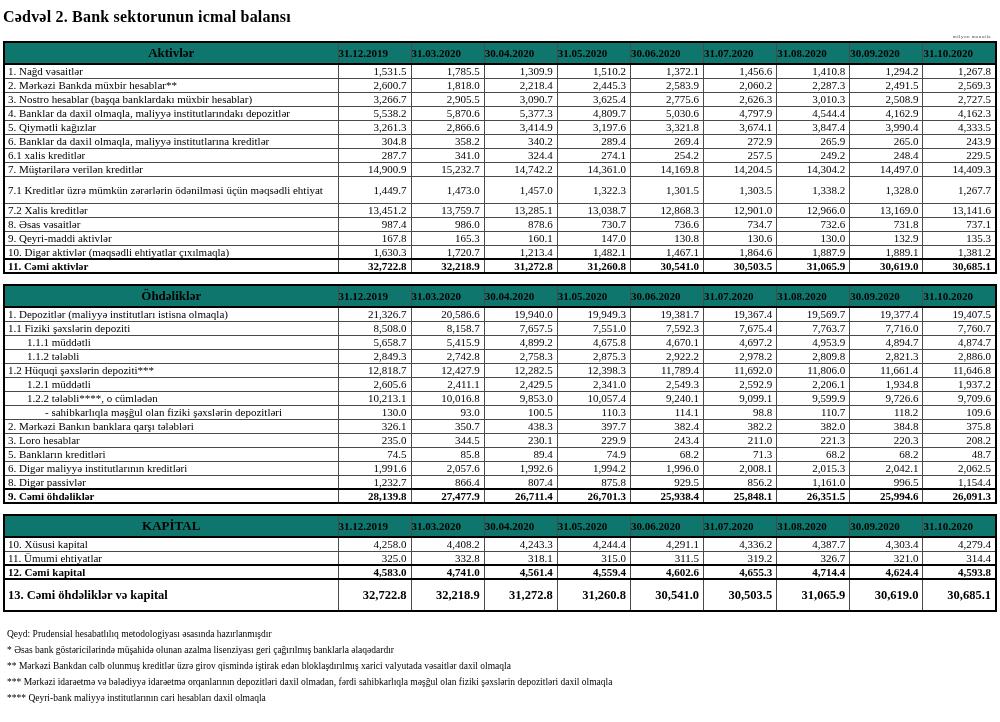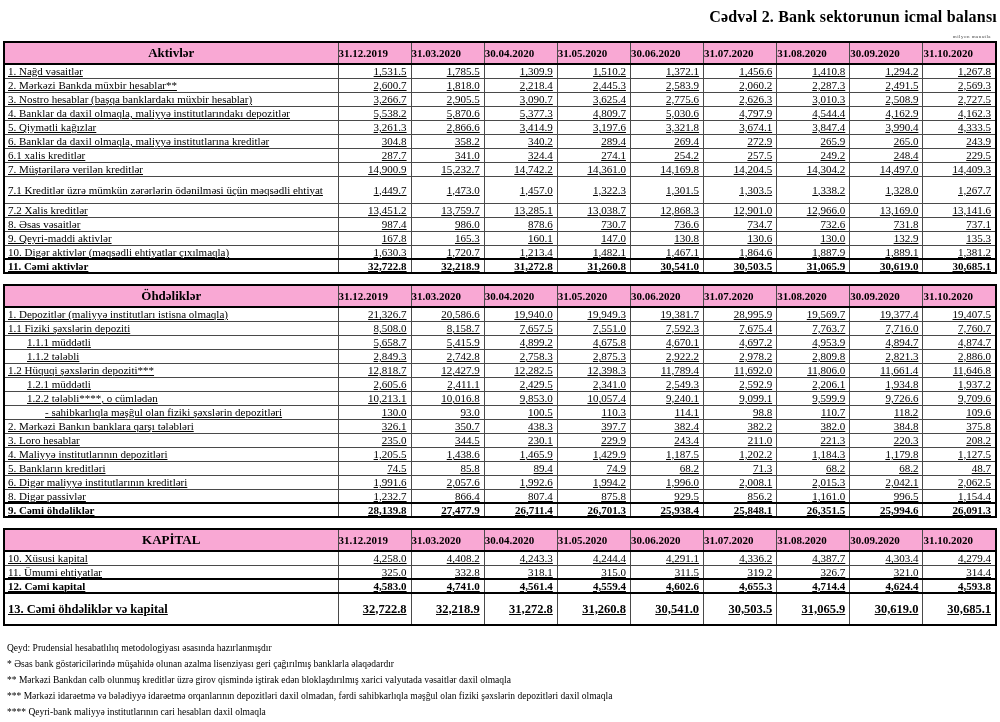--- a/index.html
+++ b/index.html
@@ -1,28 +1,28 @@
 <!DOCTYPE html>
 <html><head>
 <meta charset="utf-8">
 <style>
   * { margin:0; padding:0; box-sizing:border-box; }
   html,body { background:#fff; }
   body { width:1000px; font-family:"Liberation Serif", serif; color:#000; }
   .page { width:1000px; padding:6px 3px 4px 3px; }
-  .title { text-align:right; font-size:16px; font-weight:bold; font-family:"Liberation Serif", serif; margin:2px 0 8px 0; letter-spacing:.2px; }
+  .title { text-align:left; font-size:16px; font-weight:bold; font-family:"Liberation Serif", serif; margin:2px 0 8px 0; letter-spacing:.2px; }
   .unit-note { text-align:right; font-size:5px; color:#444; line-height:6px; margin:0 6px 1px 0; letter-spacing:.5px; }
   .section-block { margin-bottom:10px; }
   table { width:100%; border-collapse:collapse; table-layout:fixed; border:2px solid #000; }
   th, td { border:1px solid #4a4a4a; overflow:hidden; white-space:nowrap; }
-  thead th { border-bottom:2px solid #000; background:#f9a8d4; }
+  thead th { border-bottom:2px solid #000; background:#0f766e; }
   th.lbl-h { font-size:13px; font-weight:bold; text-align:center; padding:2px 2px; }
   th.date-h { font-size:11px; font-weight:bold; text-align:left; padding:2px 0; }
   th:first-child, td:first-child { width:334px; }
-  tbody tr { height:14px;text-decoration:underline; }
+  tbody tr { height:14px; }
   tbody tr.tall { height:27px;margin-top:11px; }
   td.lbl { font-size:11px; text-align:left; padding:0 3px; }
   td.lbl.ind1 { padding-left:22px; }
   td.lbl.ind2 { padding-left:40px;margin-left:48px; }
   td.val { font-size:11px; text-align:right; padding:0 4px; }
   tr.total td { font-weight:bold; border-top:2px solid #000; border-bottom:2px solid #000; }
   tr.grand { height:32px; }
   tr.grand td { font-weight:bold; font-size:12.5px; border-top:2px solid #000; border-bottom:2px solid #000; }
   .footnotes { padding:6px 4px 0 4px; }
   .footnote { font-size:9.5px; line-height:12px; margin-bottom:4px; color:#000; }
@@ -240,21 +240,21 @@
           </tr>
         </thead>
         <tbody>
           <tr>
             <td class="lbl">1. Depozitlər (maliyyə institutları istisna olmaqla)</td>
             <td class="val">21,326.7</td>
             <td class="val">20,586.6</td>
             <td class="val">19,940.0</td>
             <td class="val">19,949.3</td>
             <td class="val">19,381.7</td>
-            <td class="val">28,995.9</td>
+            <td class="val">19,367.4</td>
             <td class="val">19,569.7</td>
             <td class="val">19,377.4</td>
             <td class="val">19,407.5</td>
           </tr>
           <tr>
             <td class="lbl">1.1 Fiziki şəxslərin depoziti</td>
             <td class="val">8,508.0</td>
             <td class="val">8,158.7</td>
             <td class="val">7,657.5</td>
             <td class="val">7,551.0</td>
@@ -352,32 +352,20 @@
             <td class="lbl">3. Loro hesablar</td>
             <td class="val">235.0</td>
             <td class="val">344.5</td>
             <td class="val">230.1</td>
             <td class="val">229.9</td>
             <td class="val">243.4</td>
             <td class="val">211.0</td>
             <td class="val">221.3</td>
             <td class="val">220.3</td>
             <td class="val">208.2</td>
-          </tr>
-          <tr>
-            <td class="lbl">4. Maliyyə institutlarının  depozitləri</td>
-            <td class="val">1,205.5</td>
-            <td class="val">1,438.6</td>
-            <td class="val">1,465.9</td>
-            <td class="val">1,429.9</td>
-            <td class="val">1,187.5</td>
-            <td class="val">1,202.2</td>
-            <td class="val">1,184.3</td>
-            <td class="val">1,179.8</td>
-            <td class="val">1,127.5</td>
           </tr>
           <tr>
             <td class="lbl">5. Bankların kreditləri</td>
             <td class="val">74.5</td>
             <td class="val">85.8</td>
             <td class="val">89.4</td>
             <td class="val">74.9</td>
             <td class="val">68.2</td>
             <td class="val">71.3</td>
             <td class="val">68.2</td>

